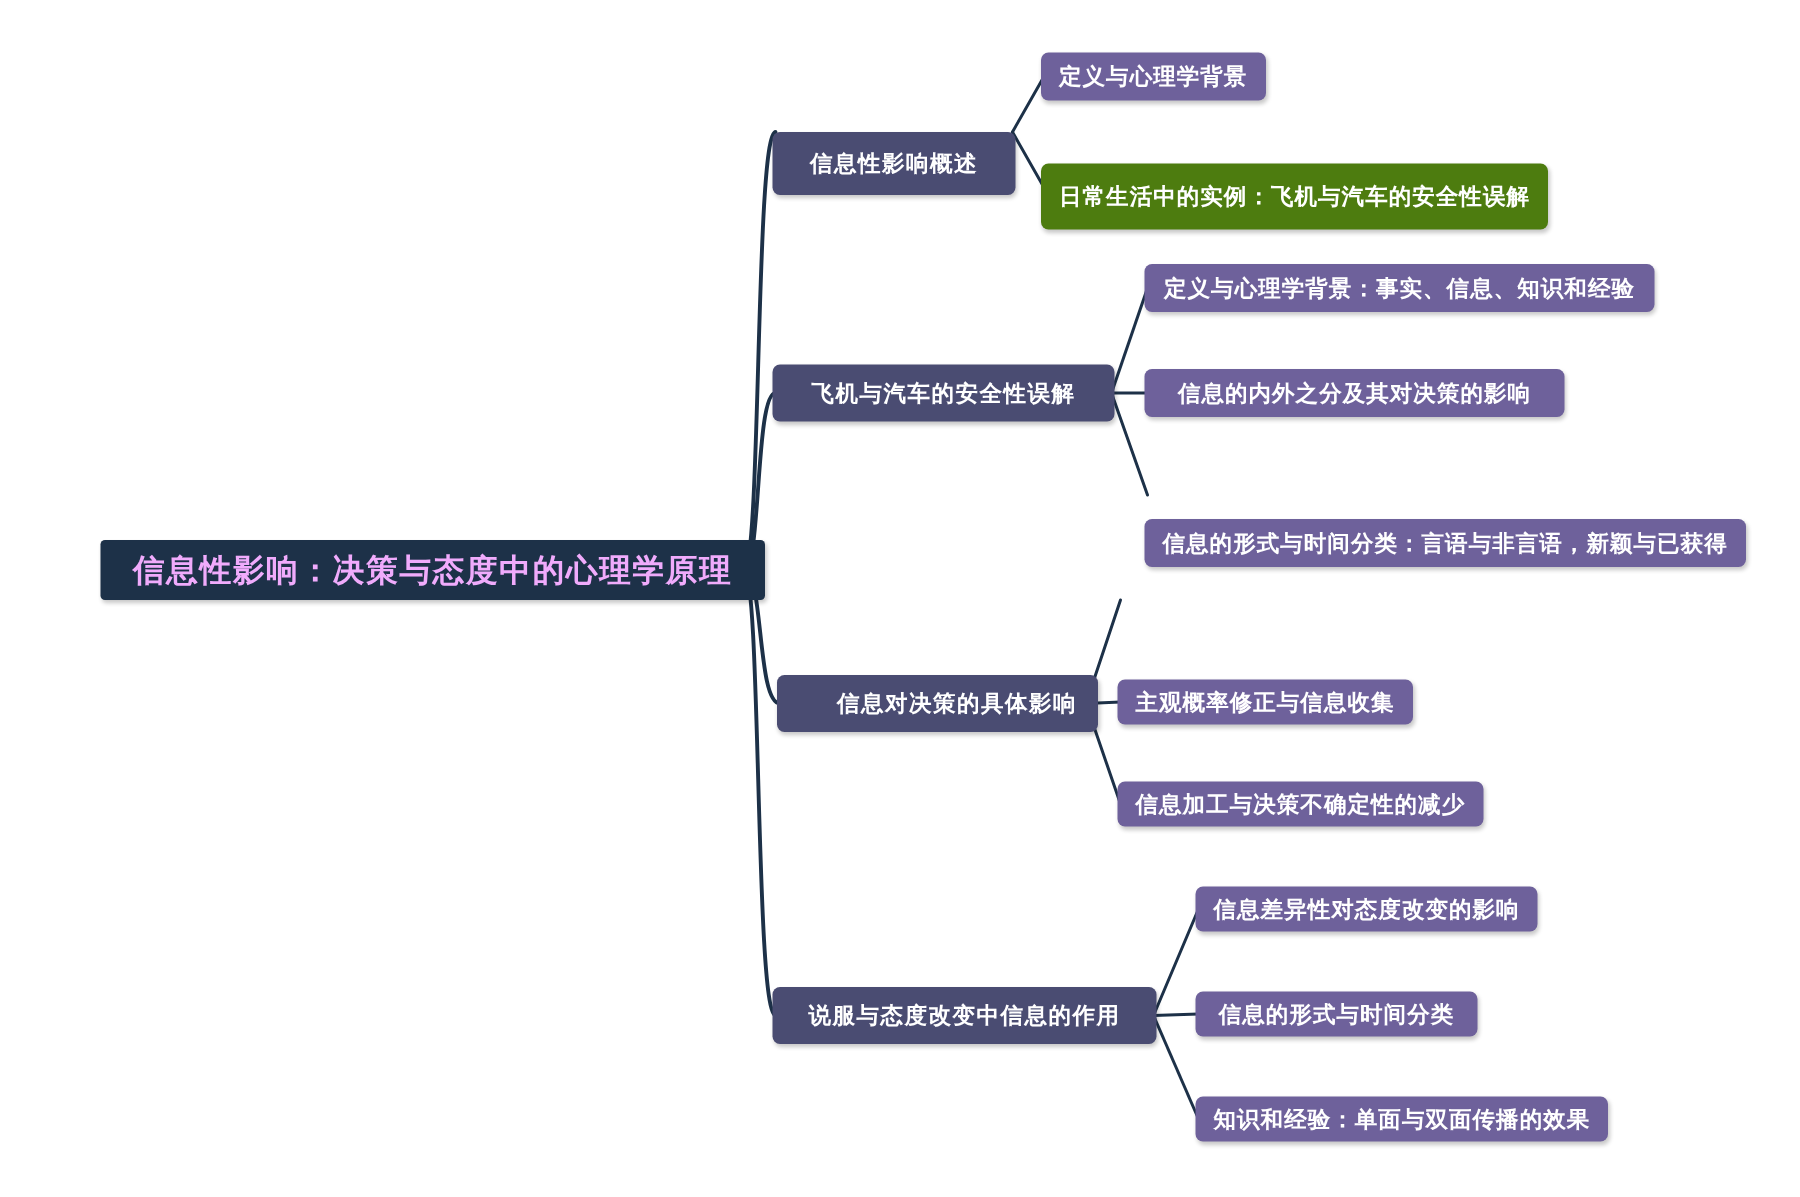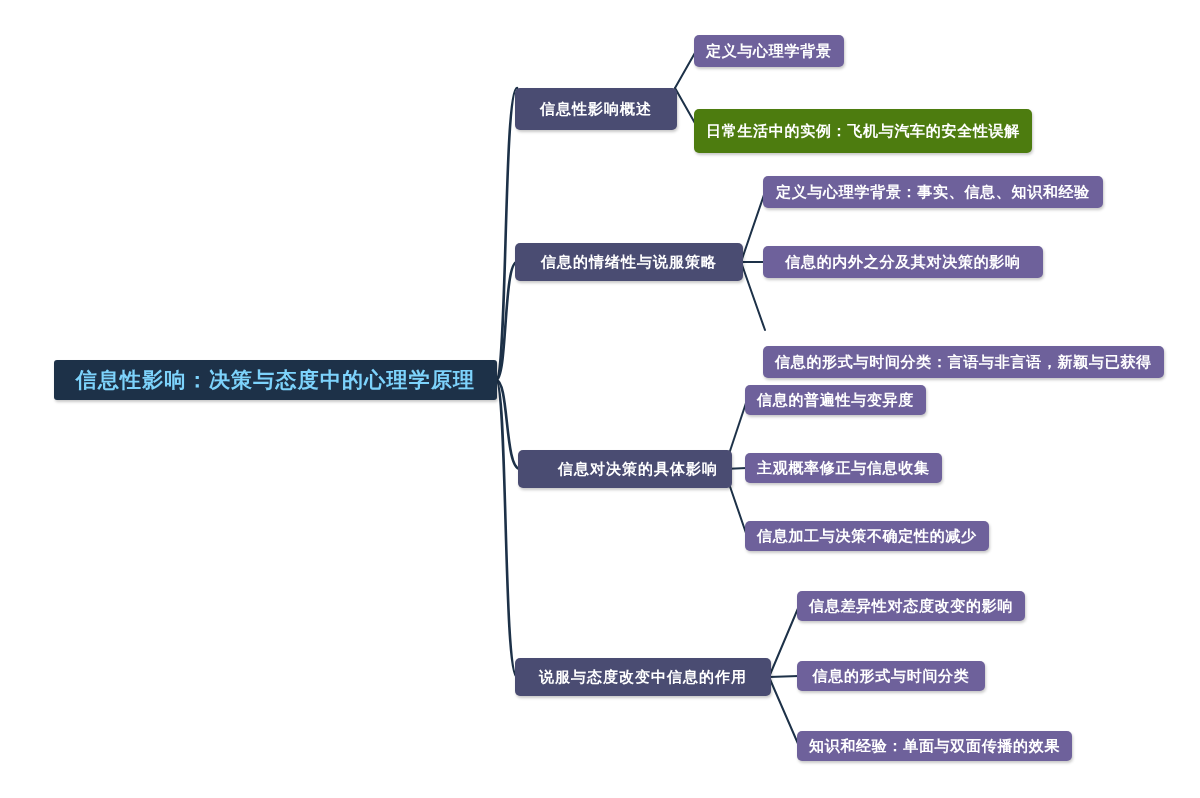--- a/index.html
+++ b/index.html
@@ -77,33 +77,32 @@
       <path d="M 496 380 C 509.2 380, 504.4 469, 520 469" fill="none" stroke="#1d3148" stroke-width="2.6" stroke-linecap="round"></path>
       <path d="M 724 469 L 747 400" fill="none" stroke="#1d3148" stroke-width="2" stroke-linecap="round"></path>
       <path d="M 724 469 L 747 468" fill="none" stroke="#1d3148" stroke-width="2" stroke-linecap="round"></path>
       <path d="M 724 469 L 747 536" fill="none" stroke="#1d3148" stroke-width="2" stroke-linecap="round"></path>
       <path d="M 496 380 C 507.55 380, 503.35 677, 517 677" fill="none" stroke="#1d3148" stroke-width="2.6" stroke-linecap="round"></path>
       <path d="M 769 677 L 799 606" fill="none" stroke="#1d3148" stroke-width="2" stroke-linecap="round"></path>
       <path d="M 769 677 L 799 676" fill="none" stroke="#1d3148" stroke-width="2" stroke-linecap="round"></path>
       <path d="M 769 677 L 799 746" fill="none" stroke="#1d3148" stroke-width="2" stroke-linecap="round"></path>
     </svg>
 
-  <div class="node node-root" style="left: 54px; top: 360px; min-width: 443px; height: 40px; background: rgb(29, 49, 72); color: #7dd3fc;">信息性影响：决策与态度中的心理学原理</div>
+  <div class="node node-root" style="left: 67px; top: 360px; min-width: 443px; height: 40px; background: rgb(29, 49, 72); color: #f0abfc;">信息性影响：决策与态度中的心理学原理</div>
 
   <div class="node node-l2" style="left: 515px; top: 69px; min-width: 162px; height: 42px; background: rgb(74, 76, 114); color: rgb(255, 255, 255); margin-top: 19px;">信息性影响概述</div>
   <div class="node node-l3" style="left: 694px; top: 35px; min-width: 148px; height: 32px; background: rgb(110, 97, 155); color: rgb(255, 255, 255);">定义与心理学背景</div>
   <div class="node node-l3" style="left: 694px; top: 109px; min-width: 332px; height: 44px; background: #4d7c0f; color: rgb(255, 255, 255);">日常生活中的实例：飞机与汽车的安全性误解</div>
 
-  <div class="node node-l2" style="left: 515px; top: 243px; min-width: 228px; height: 38px; background: rgb(74, 76, 114); color: rgb(255, 255, 255);">信息的情绪性与说服策略</div>
+  <div class="node node-l2" style="left: 515px; top: 243px; min-width: 228px; height: 38px; background: rgb(74, 76, 114); color: rgb(255, 255, 255);">飞机与汽车的安全性误解</div>
   <div class="node node-l3" style="left: 763px; top: 176px; min-width: 340px; height: 32px; background: rgb(110, 97, 155); color: rgb(255, 255, 255);">定义与心理学背景：事实、信息、知识和经验</div>
   <div class="node node-l3" style="left: 763px; top: 246px; min-width: 280px; height: 32px; background: rgb(110, 97, 155); color: rgb(255, 255, 255);">信息的内外之分及其对决策的影响</div>
   <div class="node node-l3" style="left: 763px; top: 314px; min-width: 384px; height: 32px; background: rgb(110, 97, 155); color: rgb(255, 255, 255); margin-top: 32px;">信息的形式与时间分类：言语与非言语，新颖与已获得</div>
 
   <div class="node node-l2" style="left: 518px; top: 450px; min-width: 208px; height: 38px; background: rgb(74, 76, 114); color: rgb(255, 255, 255); padding-left: 40px;">信息对决策的具体影响</div>
-  <div class="node node-l3" style="left: 745px; top: 385px; min-width: 176px; height: 30px; background: rgb(110, 97, 155); color: rgb(255, 255, 255);">信息的普遍性与变异度</div>
   <div class="node node-l3" style="left: 745px; top: 453px; min-width: 192px; height: 30px; background: rgb(110, 97, 155); color: rgb(255, 255, 255);">主观概率修正与信息收集</div>
   <div class="node node-l3" style="left: 745px; top: 521px; min-width: 236px; height: 30px; background: rgb(110, 97, 155); color: rgb(255, 255, 255);">信息加工与决策不确定性的减少</div>
 
   <div class="node node-l2" style="left: 515px; top: 658px; min-width: 256px; height: 38px; background: rgb(74, 76, 114); color: rgb(255, 255, 255);">说服与态度改变中信息的作用</div>
   <div class="node node-l3" style="left: 797px; top: 591px; min-width: 222px; height: 30px; background: rgb(110, 97, 155); color: rgb(255, 255, 255);">信息差异性对态度改变的影响</div>
   <div class="node node-l3" style="left: 797px; top: 661px; min-width: 188px; height: 30px; background: rgb(110, 97, 155); color: rgb(255, 255, 255);">信息的形式与时间分类</div>
   <div class="node node-l3" style="left: 797px; top: 731px; min-width: 268px; height: 30px; background: rgb(110, 97, 155); color: rgb(255, 255, 255);">知识和经验：单面与双面传播的效果</div>
 
 </div>
 

